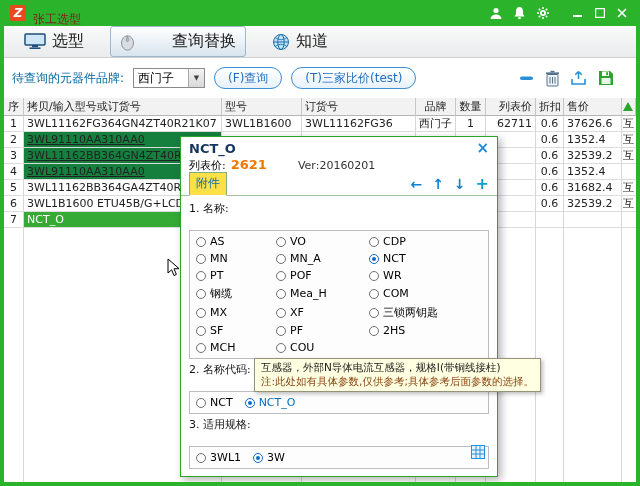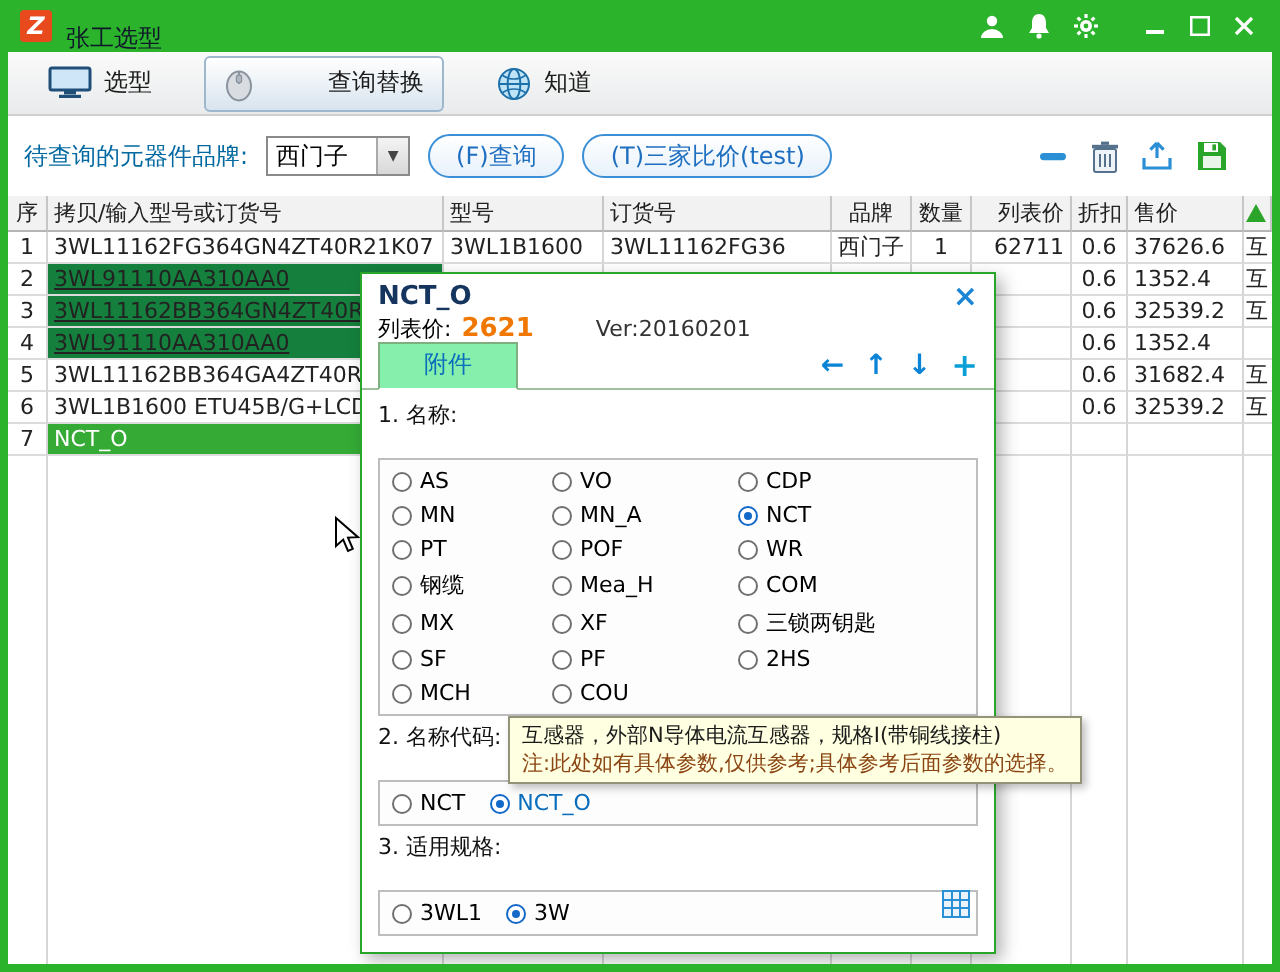--- a/index.html
+++ b/index.html
@@ -8,31 +8,31 @@
 
   .window { position: relative; width: 640px; height: 486px; background: #fff;
             border: 4px solid #2cb32c; border-top: none; overflow: hidden; }
 
   
   .titlebar { height: 26px; background: #2cb32c; display: flex; align-items: center;
               padding: 0 6px; gap: 7px; }
   .logo { width: 16px; height: 16px; background: #e8491d; border-radius: 2px; color: #fff;
           font-weight: bold; font-style: italic; font-size: 12px; display: flex;
           align-items: center; justify-content: center; flex: none; }
-  .title { color: #0f172a; font-size: 12px; margin-top: 12px; }
+  .title { color: #7f1d1d; font-size: 12px; margin-top: 12px; }
   .tb-right { margin-left: auto; display: flex; align-items: center; gap: 10px; }
   .tb-ic { display: flex; align-items: center; }
   .win-controls { display: flex; gap: 6px; margin-left: 10px; align-items: center; }
   .wc { width: 16px; height: 14px; display: flex; align-items: center; justify-content: center; }
 
   
   .tabbar { height: 32px; background: linear-gradient(#fafafa, #e9ebec);
             border-bottom: 1px solid #d0d0d0; display: flex; align-items: center;
             gap: 16px; padding: 0 10px; }
-  .tab { display: flex; align-items: center; gap: 6px; font-size: 12px; color: #1b1b1b;
+  .tab { display: flex; align-items: center; gap: 6px; font-size: 16px; color: #1b1b1b;
          padding: 4px 9px; border-radius: 3px; border: 1px solid transparent; white-space: nowrap; }
   .tab.active { background: linear-gradient(#ffffff, #d8e4ee); border-color: #9db7cd; gap: 37px; }
   .tab-ic { display: flex; align-items: center; }
 
   
   .toolbar { height: 40px; display: flex; align-items: center; gap: 9px; padding: 0 8px; background: #fff; }
   .brand-label { font-size: 12px; color: #0369a1; white-space: nowrap; }
   .select { width: 72px; height: 20px; border: 1px solid #8a8a8a; display: flex;
             align-items: center; font-size: 12px; background: #fff; }
   .select .val { flex: 1; padding-left: 4px; overflow: hidden; white-space: nowrap; }
@@ -73,22 +73,22 @@
             background: #fff; border: 1px solid #2aa52a; box-shadow: 3px 3px 8px rgba(0,0,0,.3);
             z-index: 5; font-size: 11px; }
   .dlg-titlerow { display: flex; align-items: center; padding: 4px 8px 0; }
   .dlg-title { color: #16355e; font-weight: bold; font-size: 13px; }
   .dlg-close { margin-left: auto; color: #1c86d6; font-weight: bold; font-size: 15px; line-height: 1; }
   .dlg-pricerow { display: flex; align-items: baseline; padding: 1px 8px 2px; gap: 5px; }
   .price-val { color: #f07800; font-weight: bold; font-size: 13px; }
   .ver { margin-left: 26px; color: #333; }
   .dlg-tabrow { display: flex; align-items: flex-end; padding: 0 8px;
                 border-bottom: 1px solid #9fbf9f; height: 21px; }
-  .dlg-tab { border: 1px solid #7fae7f; border-bottom: 1px solid #fff; background: #86efac;
-             color: #0a6ebd; padding: 2px 22px 3px; font-size: 12px; margin-bottom: -1px; }
+  .dlg-tab { border: 1px solid #7fae7f; border-bottom: 1px solid #fff; background: #fde047;
+             color: #0a6ebd; padding: 2px 6px 3px; font-size: 12px; margin-bottom: -1px; }
   .dlg-nav { margin-left: auto; display: flex; gap: 10px; align-items: center; margin-bottom: 3px; }
   .nav-g { color: #0a84d6; font-weight: bold; font-size: 14px; line-height: 1; }
   .nav-g.plus { font-size: 16px; color: #0aa0d6; }
   .dlg-groups { padding: 2px 8px; }
   .grp-label { margin: 3px 0 2px; color: #111; }
   .grp-box { border: 1px solid #bdbdbd; background: #fcfdfc; padding: 4px 6px; margin-top: 14px; }
   .grp-0 .opts { display: grid; grid-template-columns: 80px 93px 1fr; row-gap: 4px; }
   .grp-1 .opts, .grp-2 .opts { display: flex; gap: 12px; }
   .radio { display: inline-flex; align-items: center; gap: 4px; }
   .rb { width: 10px; height: 10px; border-radius: 50%; border: 1px solid #707070;

